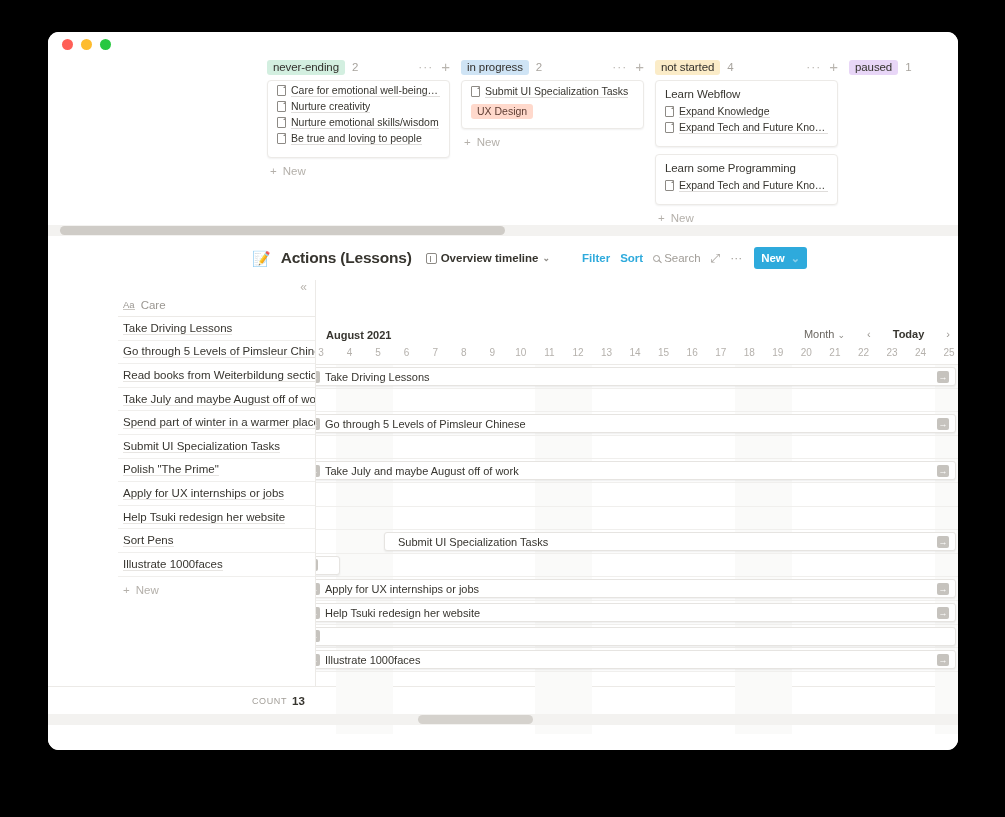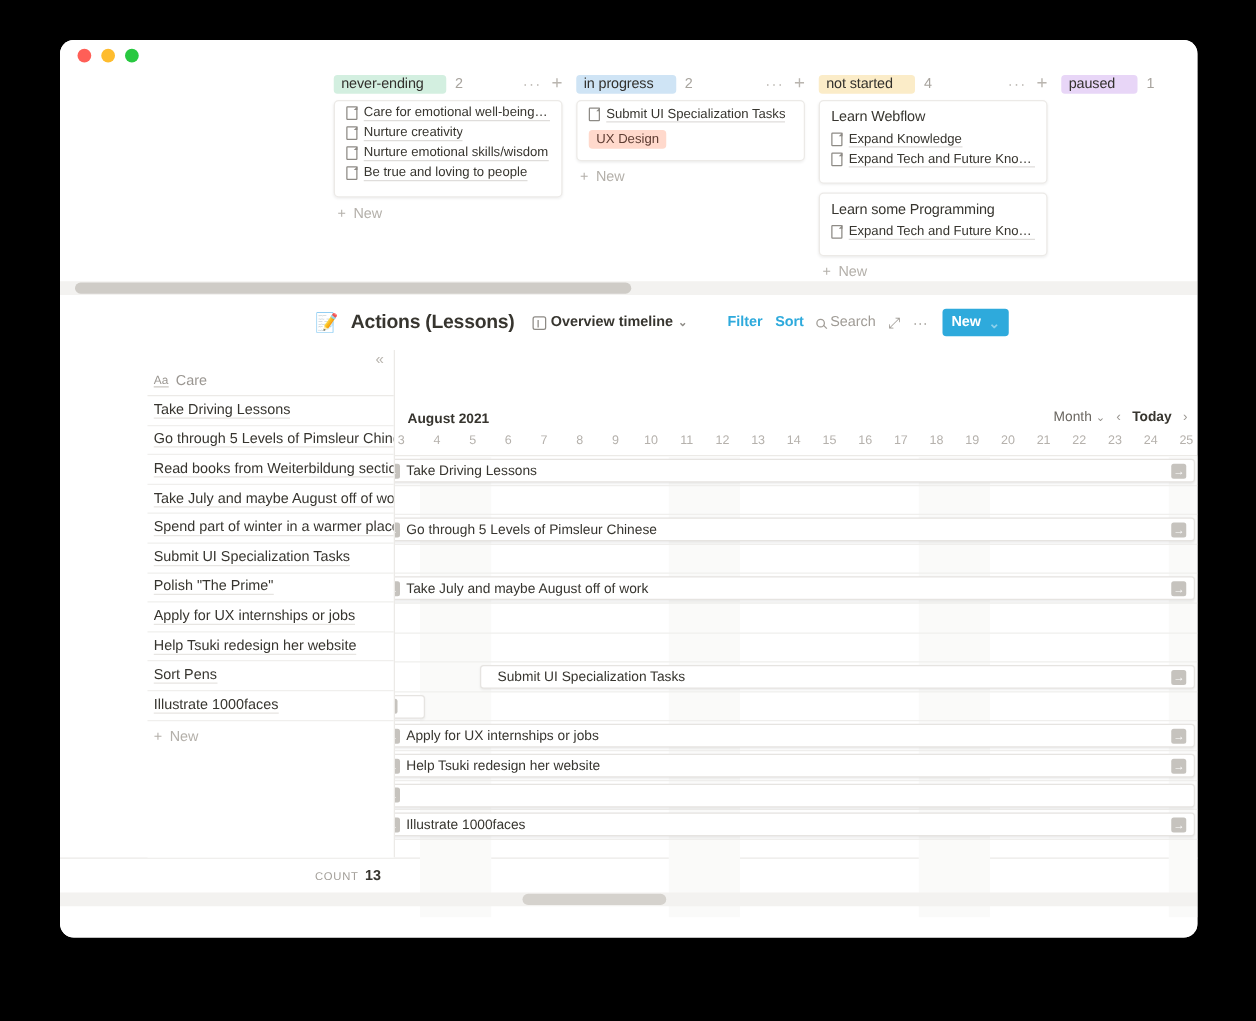--- a/index.html
+++ b/index.html
@@ -41,21 +41,21 @@
     overflow: hidden;
   }
   .kb-col { position: absolute; top: 0; }
   .kb-head {
     display: flex; align-items: center;
     height: 20px;
     font-size: 11.5px;
     gap: 7px;
   }
   .kb-tag {
-    padding: 1px 18px 2px 6px;
+    padding: 1px 6px 2px 6px;
     border-radius: 3px;
     font-size: 11.5px;
     color: #32302c;
     letter-spacing: -0.1px;
   }
   .kb-count { color: #a8a49e; font-size: 11.5px; }
   .kb-actions {
     margin-left: auto;
     display: flex; align-items: center; gap: 8px;
     color: #b9b5af; font-size: 13px;
@@ -226,21 +226,21 @@
   .tl-monthrow {
     height: 14px; display: flex; align-items: center;
     position: relative;
   }
   .tl-month {
     font-size: 11px; font-weight: bold; color: #37352f;
     padding-left: 10px;
   }
   .tl-rightctl {
     position: absolute; right: 8px; top: 0;
-    display: flex; align-items: center; gap: 9px;
+    display: flex; align-items: center; gap: 22px;
     font-size: 11px; color: #6b6761;
   }
   .tl-rightctl .today { font-weight: bold; color: #37352f; }
   .tl-rightctl .arr { color: #9b9792; font-size: 11px; }
   .tl-dayrow {
     height: 23px; position: relative;
     border-bottom: 1px solid #eceae7;
   }
   .tl-day {
     position: absolute; top: 5px;

